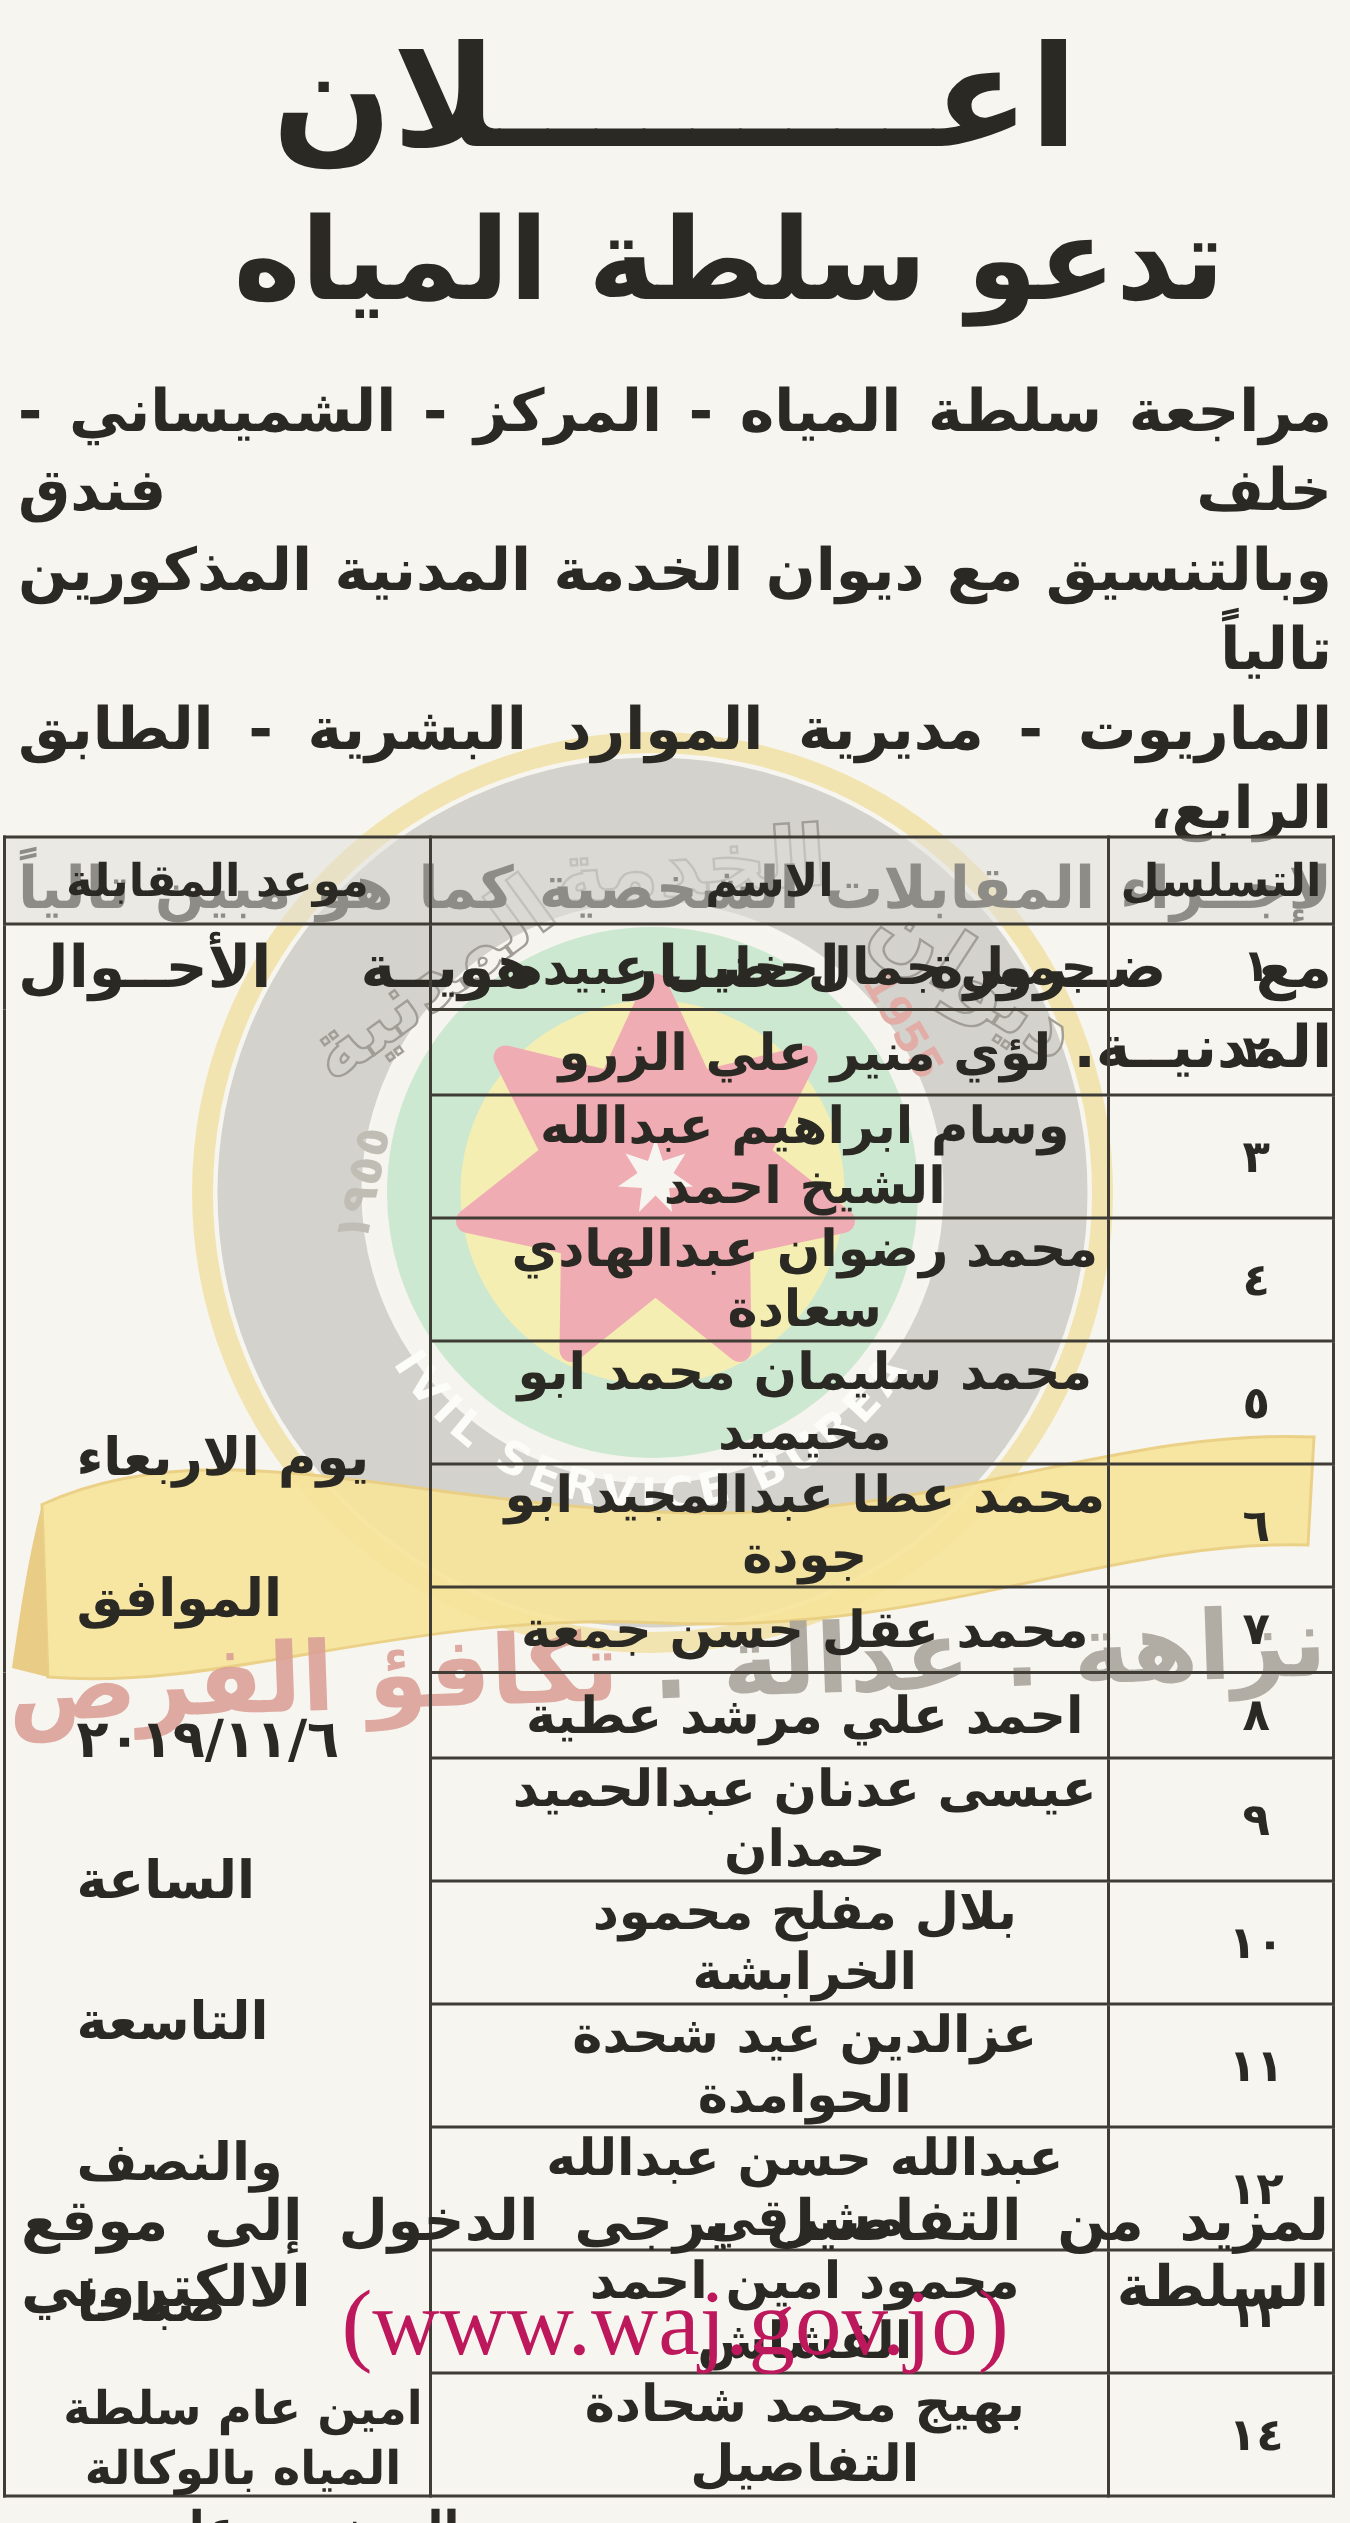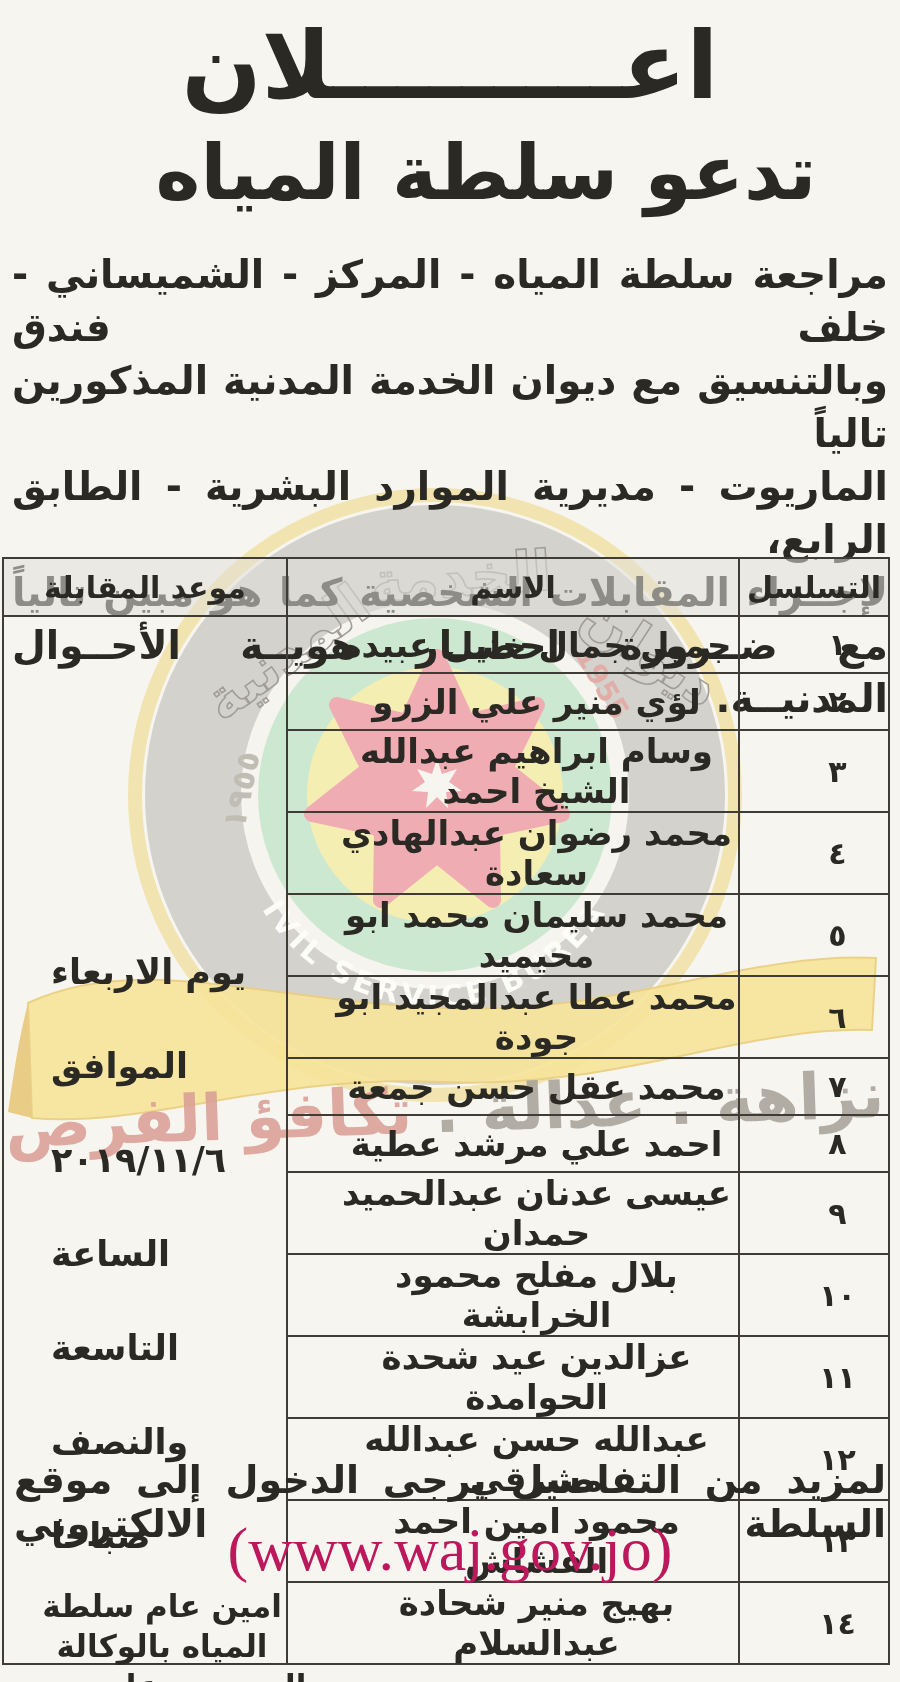--- a/index.html
+++ b/index.html
@@ -165,21 +165,21 @@
         <tr>
     <td class="serial"><span>١٢</span></td>
     <td class="name"><span>عبدالله حسن عبدالله مشرقي</span></td>
   </tr>
         <tr>
     <td class="serial"><span>١٣</span></td>
     <td class="name"><span>محمود امين احمد القشاش</span></td>
   </tr>
         <tr>
     <td class="serial"><span>١٤</span></td>
-    <td class="name"><span>بهيج منير شحادة عبدالسلام</span></td>
+    <td class="name"><span>بهيج محمد شحادة التفاصيل</span></td>
   </tr>
       </tbody>
   </table>
 
   <div class="layer details">لمزيد من التفاصيل يرجى الدخول إلى موقع السلطة الالكتروني</div>
   <div class="layer url">(www.waj.gov.jo)</div>
   <div class="layer signature">
     <div>امين عام سلطة المياه بالوكالة</div>
     <div>المهندس علي صبح</div>
   </div>

